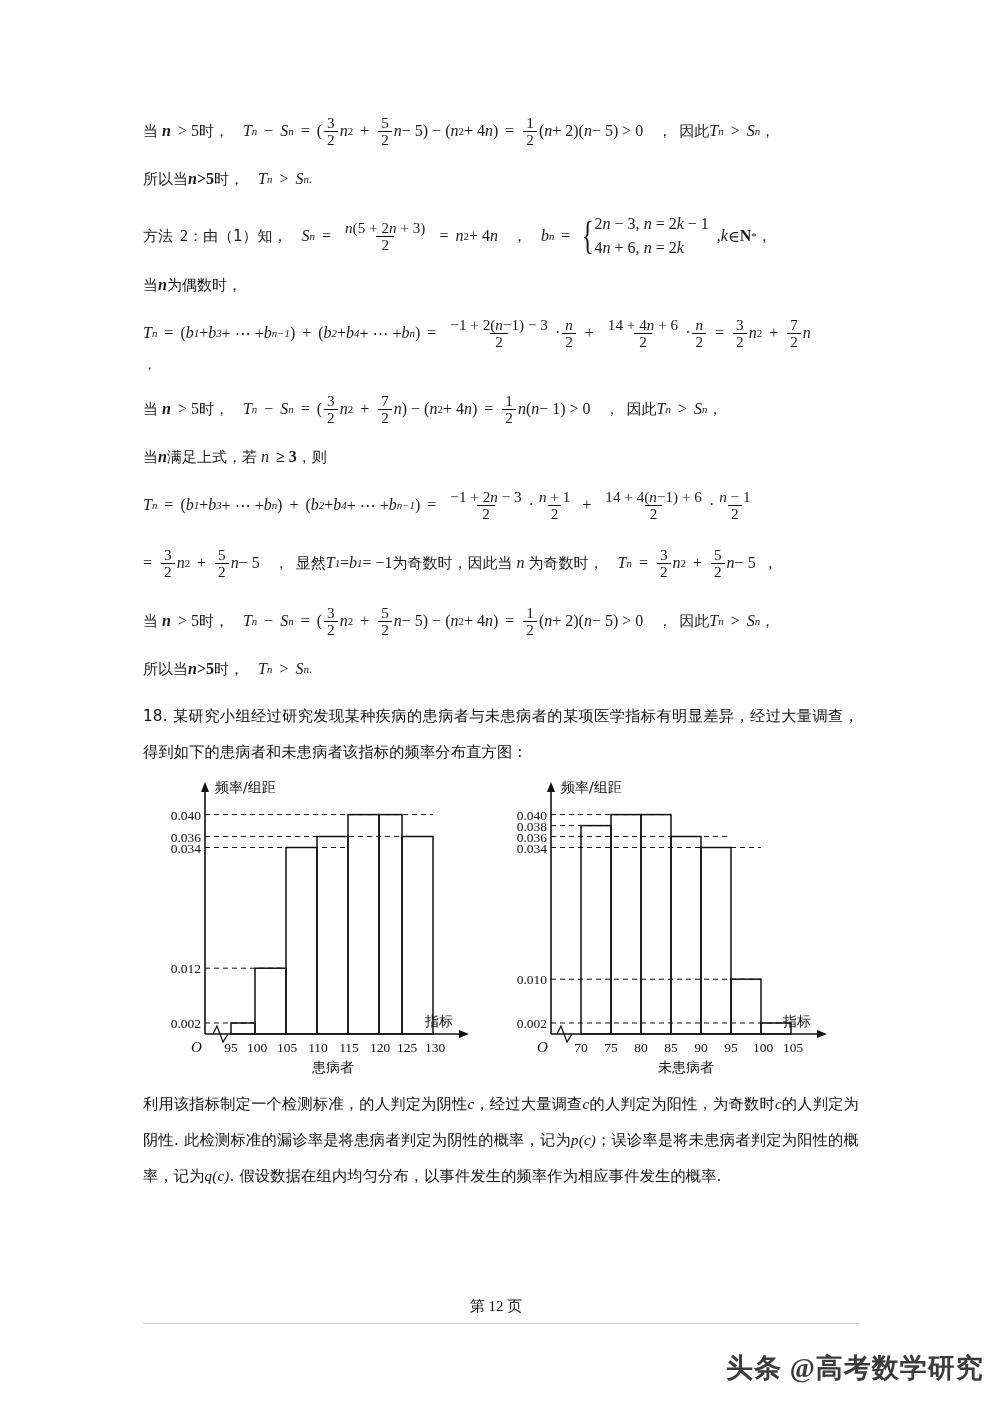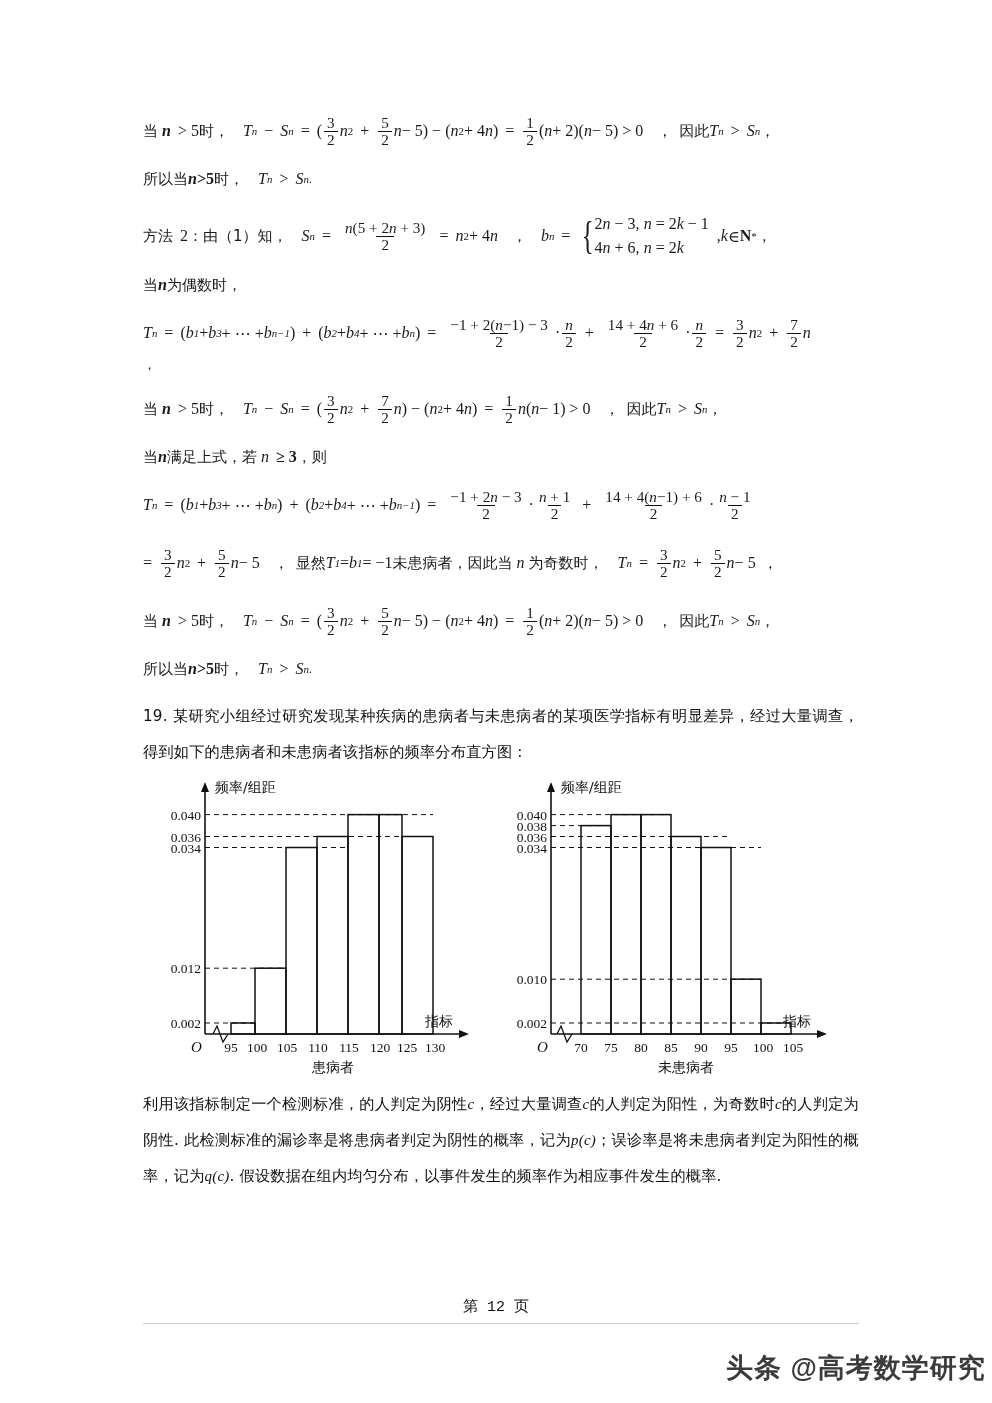--- a/index.html
+++ b/index.html
@@ -103,37 +103,37 @@
   }
   .chart-wrap { position: absolute; top: 0; }
 
   
   .footer {
     position: absolute;
     left: 0;
     top: 1297px;
     width: 992px;
     text-align: center;
-    font-family: Liberation Mono, monospace;
+    font-family: Liberation Serif, serif;
     font-size: 15px;
     color: #111;
   }
   .footer .rule {
     position: absolute;
     left: 143px;
     top: 26px;
     width: 716px;
     height: 1px;
     background: #c9c9c9;
   }
   .watermark {
     position: absolute;
     left: 726px;
     top: 1350px;
-    font-family: Liberation Sans, sans-serif;
+    font-family: Liberation Serif, serif;
     font-size: 27px;
     font-weight: bold;
     color: #2b2b2b;
     letter-spacing: 1px;
     opacity: 0.92;
     white-space: nowrap;
   }
 </style>
 </head>
 <body>
@@ -344,21 +344,21 @@
         </span>
       <span class="it">n</span><span class="sup">2</span>
       <span class="sp2"></span>+<span class="sp2"></span>
       <span class="frac">
           <span class="num">5</span>
           <span class="den">2</span>
         </span>
       <span class="it">n</span> − 5<span class="sp4"></span><span class="cjk">，</span>
       <span class="sp2"></span><span class="cjk">显然</span>
       <span class="it">T</span><span class="sub">1</span> = <span class="it">b</span><span class="sub">1</span> = −1
-      <span class="cjk">未患病者，因此当</span><span class="it">&nbsp;n&nbsp;</span><span class="cjk">为奇数时，</span>
+      <span class="cjk">为奇数时，因此当</span><span class="it">&nbsp;n&nbsp;</span><span class="cjk">为奇数时，</span>
       <span class="sp4"></span>
       <span class="it">T</span><span class="sub">n</span>
       <span class="sp2"></span>=<span class="sp2"></span>
       <span class="frac">
           <span class="num">3</span>
           <span class="den">2</span>
         </span>
       <span class="it">n</span><span class="sup">2</span>
       <span class="sp2"></span>+<span class="sp2"></span>
       <span class="frac">
@@ -406,21 +406,21 @@
       <span class="cjk">所以当</span><span class="it bd">n</span><span class="bd">&gt;5</span><span class="cjk">时，</span>
       <span class="sp4"></span>
       <span class="it">T</span><span class="sub">n</span>
       <span class="sp2"></span>&gt;<span class="sp2"></span>
       <span class="it">S</span><span class="sub">n</span><span style="font-size:13px">.</span>
     </div>
 
     <div style="height:16px"></div>
 
     <div class="para">
-      <span>19.</span>
+      <span>18.</span>
       <span>某研究小组经过研究发现某种疾病的患病者与未患病者的某项医学指标有明显差异，经过大量调查，得到如下的患病者和未患病者该指标的频率分布直方图：</span>
     </div>
 
     <div class="charts">
 
       <div class="chart-wrap" style="left:0px;">
         <svg width="340" height="300" viewBox="0 0 340 300">
 
           <line x1="62" y1="14" x2="62" y2="258" stroke="#111" stroke-width="1.6"></line>
           <polygon points="62,6 58,16 66,16" fill="#111"></polygon>

